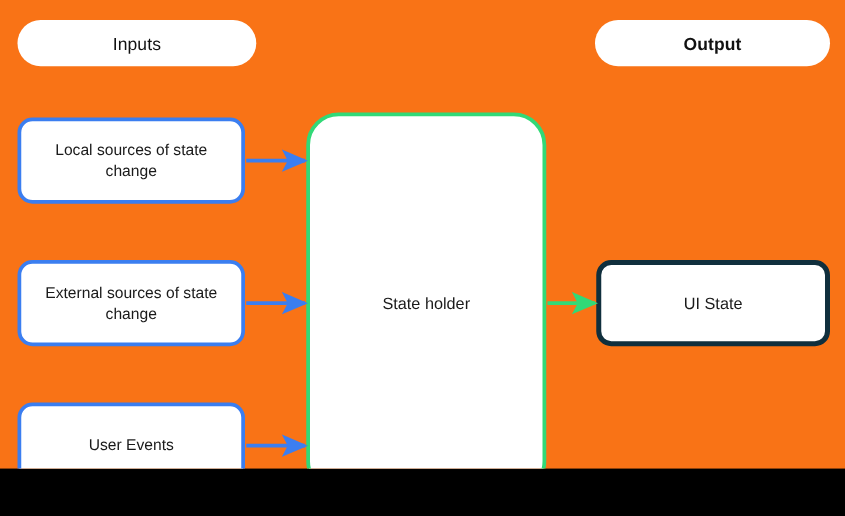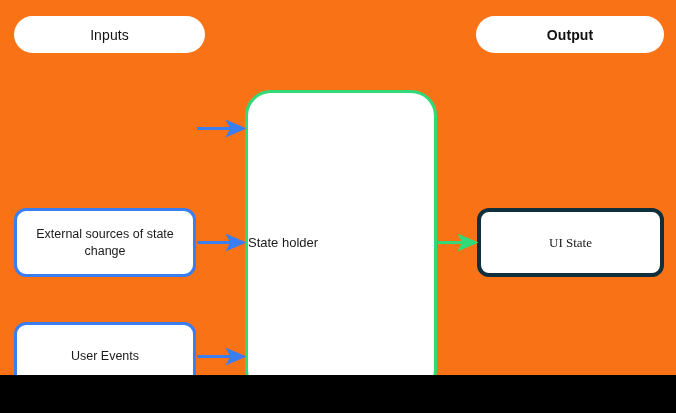--- a/index.html
+++ b/index.html
@@ -64,21 +64,21 @@
     left: 245px;
     top: 90px;
     width: 192px;
     height: 305px;
     box-sizing: border-box;
     background: #ffffff;
     border: 3px solid #32d977;
     border-radius: 26px;
     display: flex;
     align-items: center;
-    justify-content: flex-start;
+    justify-content: center;
     text-align: center;
     color: #1a1a1a;
     font-size: 13px;
   }
 
   
   #output-box {
     position: absolute;
     left: 477px;
     top: 208px;
@@ -87,21 +87,20 @@
     box-sizing: border-box;
     background: #ffffff;
     border: 4px solid #102f3d;
     border-radius: 12px;
     display: flex;
     align-items: center;
     justify-content: center;
     text-align: center;
     color: #1a1a1a;
     font-size: 13px;
-    font-family: Liberation Serif, serif;
   }
 
   
   .connector {
     position: absolute;
     left: 0;
     top: 0;
     width: 676px;
     height: 413px;
     pointer-events: none;
@@ -112,20 +111,23 @@
 
 <div id="diagram-root">
 
   <div class="pill" id="pill-inputs">
     <span>Inputs</span>
   </div>
   <div class="pill" id="pill-output">
     <span>Output</span>
   </div>
 
+  <div class="input-box" id="input-box-0">
+    <span>Local sources of state change</span>
+  </div>
   <div class="input-box" id="input-box-1">
     <span>External sources of state change</span>
   </div>
   <div class="input-box" id="input-box-2">
     <span>User Events</span>
   </div>
 
   <div id="processor-box">
     <span>State holder</span>
   </div>

